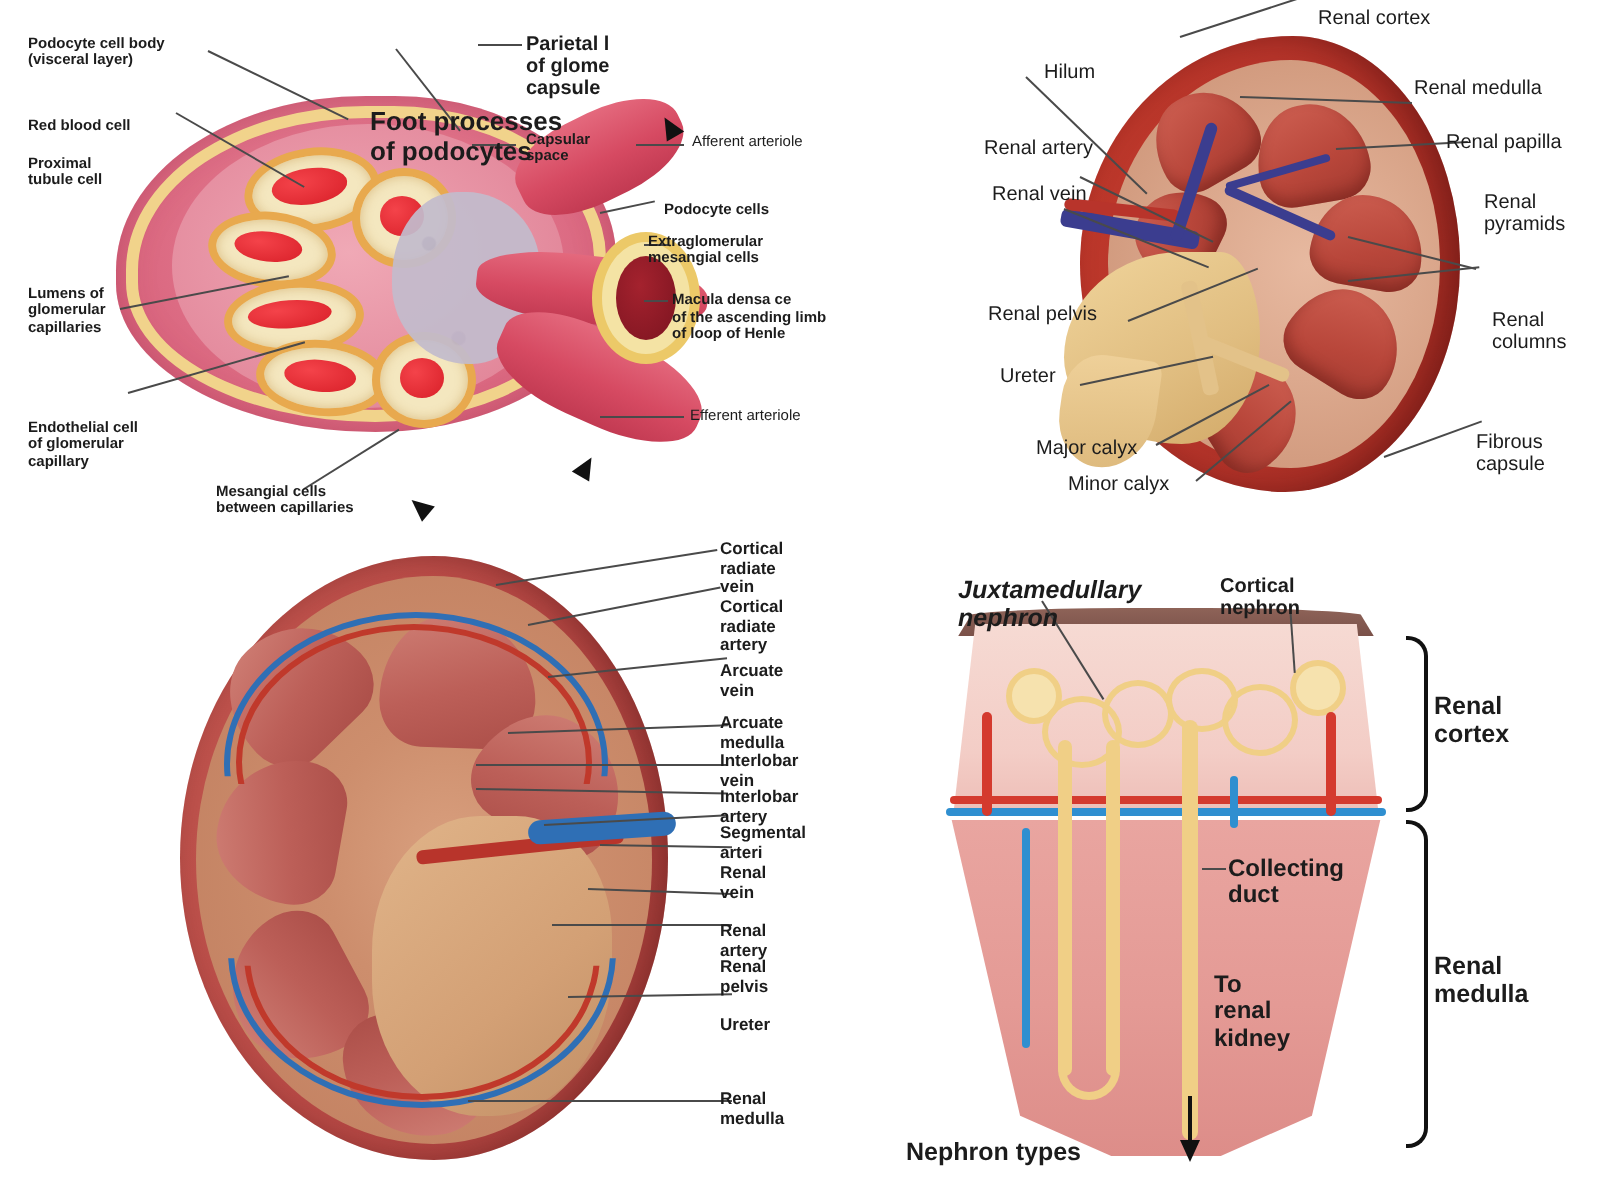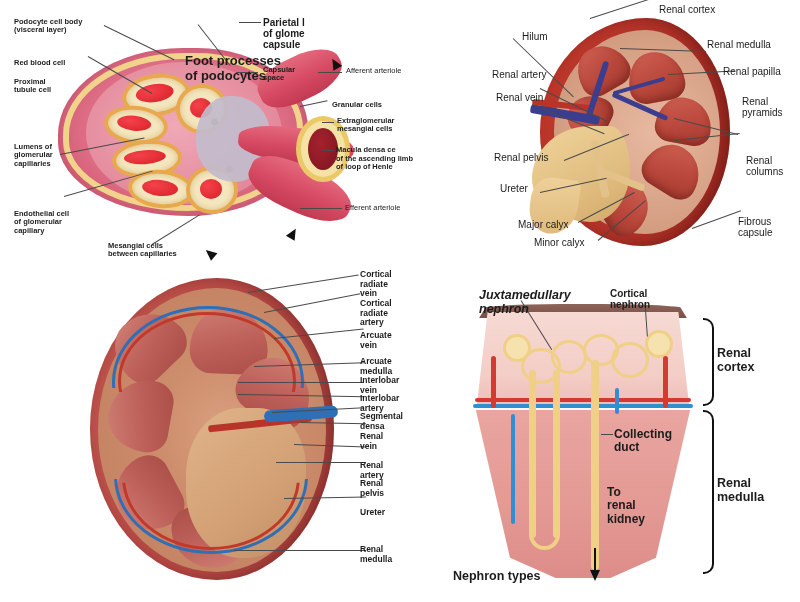--- a/index.html
+++ b/index.html
@@ -241,22 +241,22 @@
     <div class="lbl b" style="left:108px;top:242px;font-size:7.5px;">Mesangial cells
 between capillaries</div>
     <div class="lbl b" style="left:185px;top:17px;font-size:13px;margin-top:37px;">Foot processes
 of podocytes</div>
     <div class="lbl b" style="left:263px;top:17px;font-size:10px;">Parietal l
 of glome
 capsule</div>
     <div class="lbl b" style="left:263px;top:66px;font-size:7.5px;">Capsular
 space</div>
     <div class="lbl" style="left:346px;top:67px;font-size:7.5px;">Afferent arteriole</div>
-    <div class="lbl b" style="left:332px;top:101px;font-size:7.5px;">Granular cells</div>
-    <div class="lbl b" style="left:337px;top:117px;font-size:7.5px;">Extraglomerular
+    <div class="lbl b" style="left:332px;top:101px;font-size:7.5px;">Podocyte cells</div>
+    <div class="lbl b" style="left:324px;top:117px;font-size:7.5px;">Extraglomerular
 mesangial cells</div>
     <div class="lbl b" style="left:336px;top:146px;font-size:7.5px;">Macula densa ce</div>
     <div class="lbl" style="left:336px;top:155px;font-size:7.5px;font-weight:bold;">of the ascending limb
 of loop of Henle</div>
     <div class="lbl" style="left:345px;top:204px;font-size:7.5px;">Efferent arteriole</div>
   </div>
 
   <div id="p2">
     <div class="k2-body"></div>
     <div class="k2-inner"></div>
@@ -347,21 +347,21 @@
     <div class="leader" style="left:146px;top:282px;width:132px;transform:rotate(0deg);"></div>
 
     <div class="lbl b" style="left:272px;top:2px;font-size:8.5px;">Cortical radiate
 vein</div>
     <div class="lbl b" style="left:272px;top:31px;font-size:8.5px;">Cortical radiate
 artery</div>
     <div class="lbl b" style="left:272px;top:63px;font-size:8.5px;">Arcuate vein</div>
     <div class="lbl b" style="left:272px;top:89px;font-size:8.5px;">Arcuate medulla</div>
     <div class="lbl b" style="left:272px;top:108px;font-size:8.5px;">Interlobar vein</div>
     <div class="lbl b" style="left:272px;top:126px;font-size:8.5px;">Interlobar artery</div>
-    <div class="lbl b" style="left:272px;top:144px;font-size:8.5px;">Segmental densa</div>
+    <div class="lbl b" style="left:272px;top:144px;font-size:8.5px;">Segmental arteri</div>
     <div class="lbl b" style="left:272px;top:164px;font-size:8.5px;">Renal vein</div>
     <div class="lbl b" style="left:272px;top:193px;font-size:8.5px;">Renal artery</div>
     <div class="lbl b" style="left:272px;top:211px;font-size:8.5px;">Renal pelvis</div>
     <div class="lbl b" style="left:272px;top:240px;font-size:8.5px;">Ureter</div>
     <div class="lbl b" style="left:272px;top:277px;font-size:8.5px;">Renal medulla</div>
   </div>
 
   <div id="p4">
     <div class="n-capsule"></div>
     <div class="n-cortex"></div>

